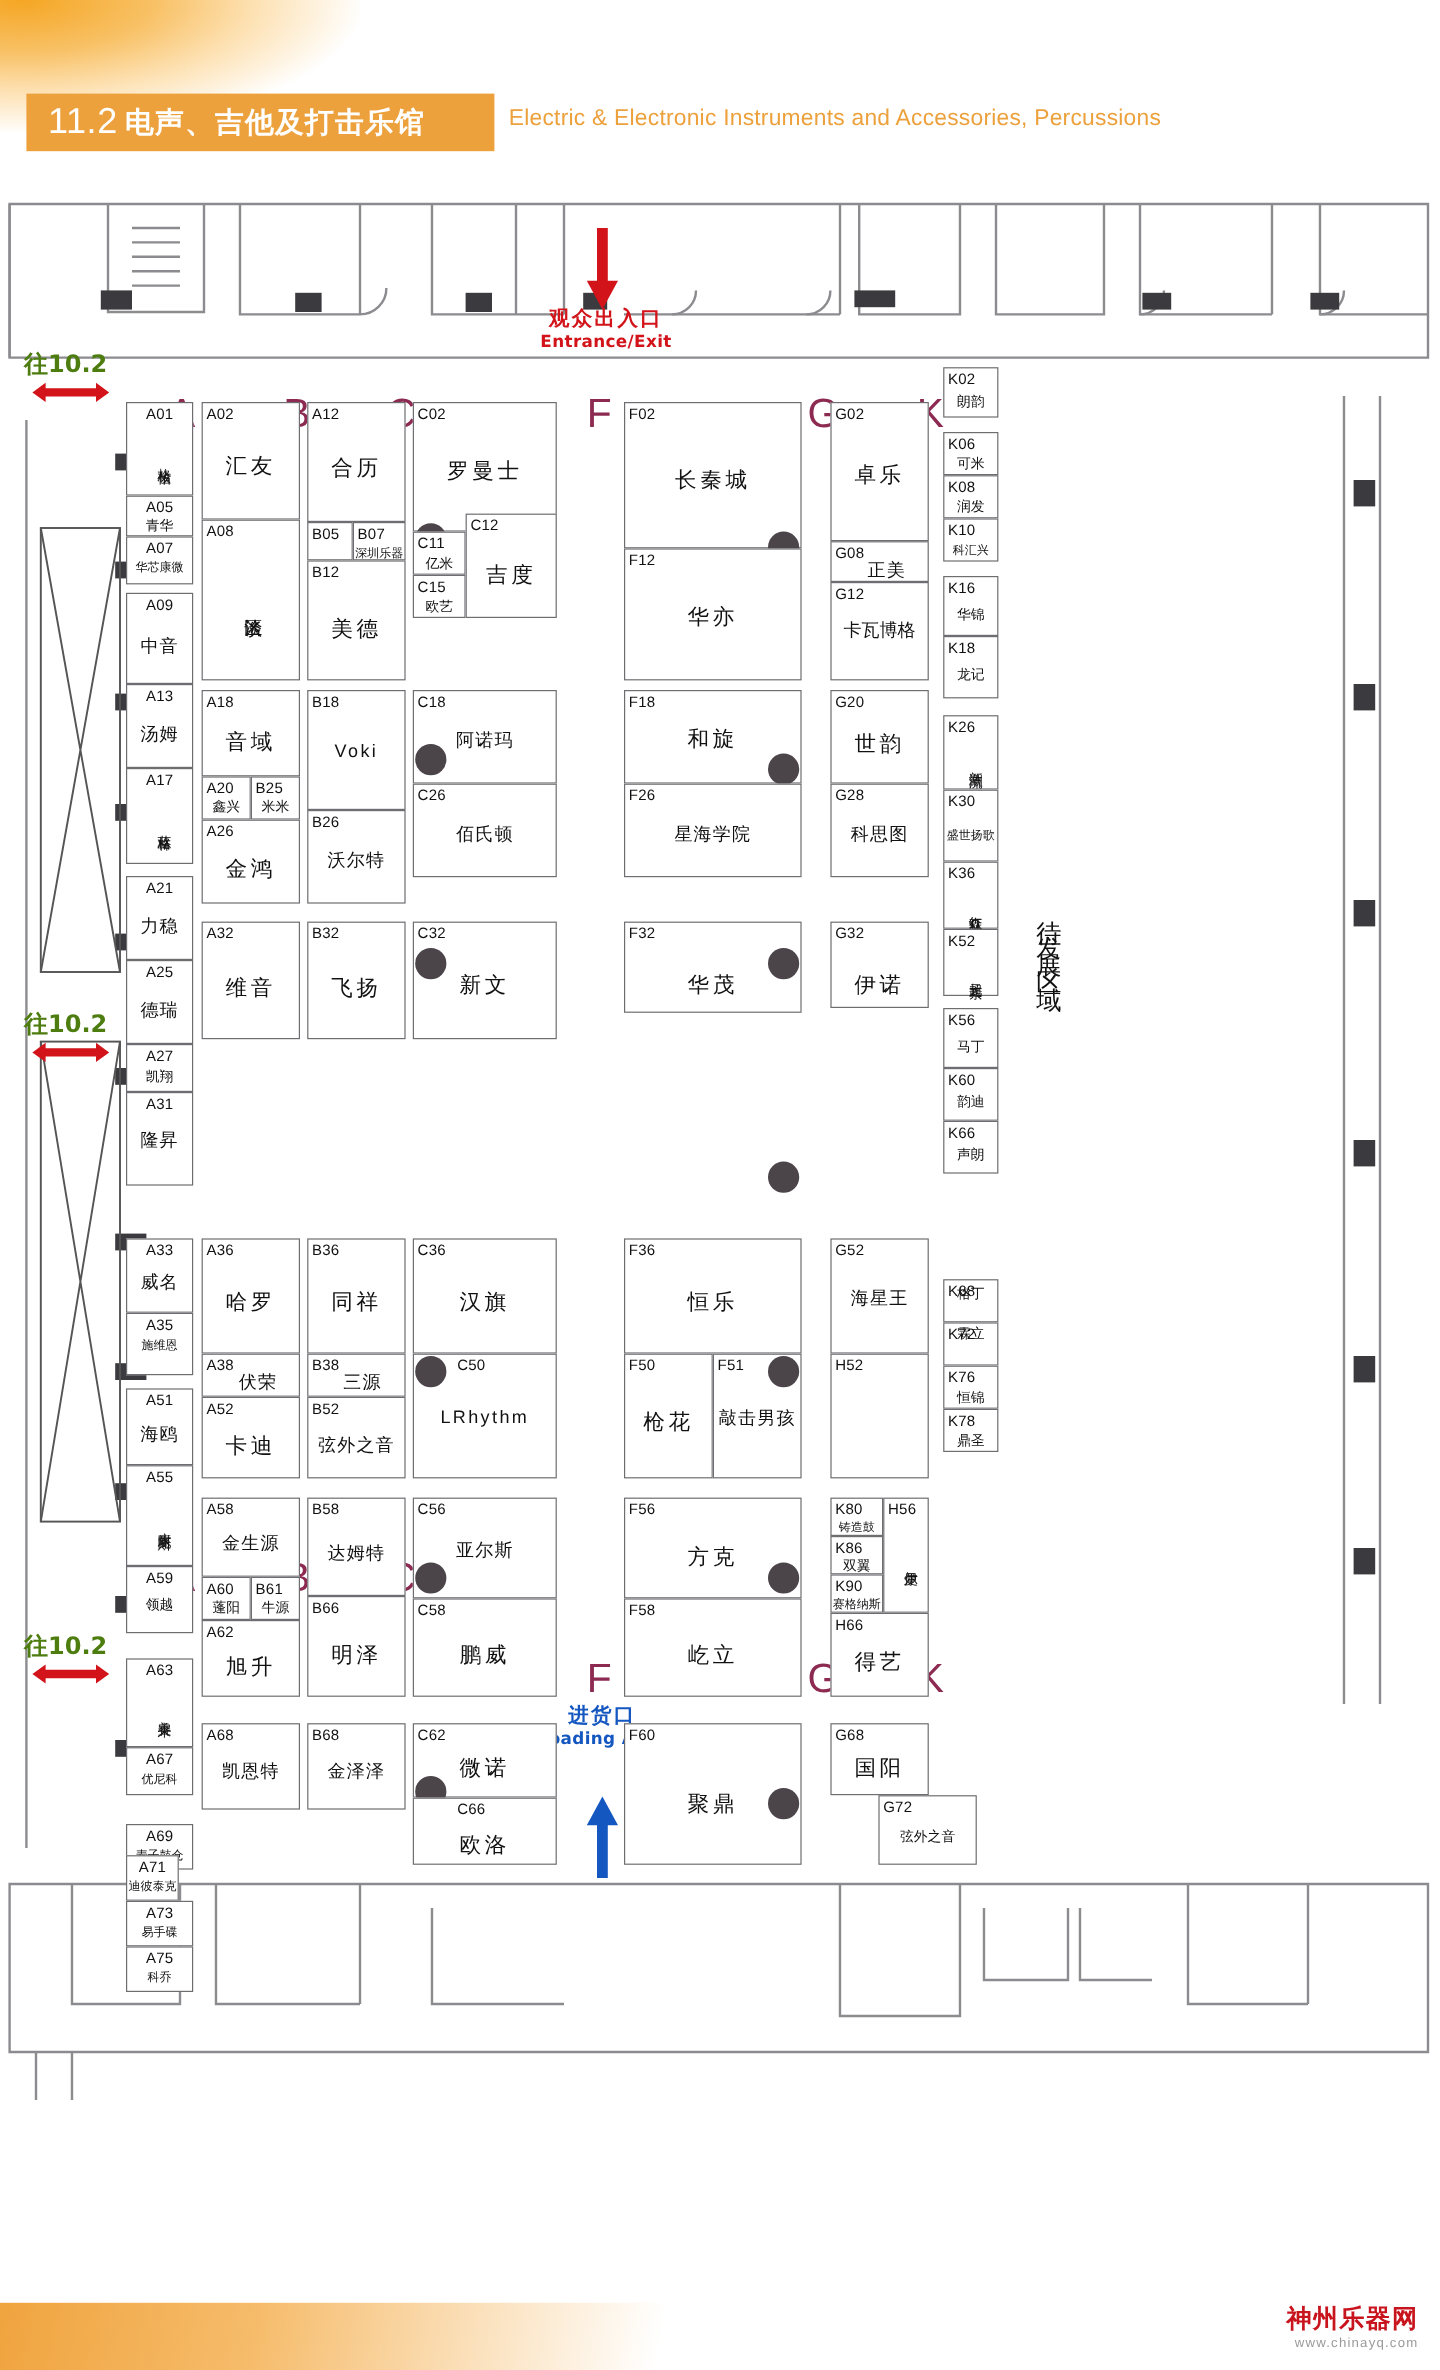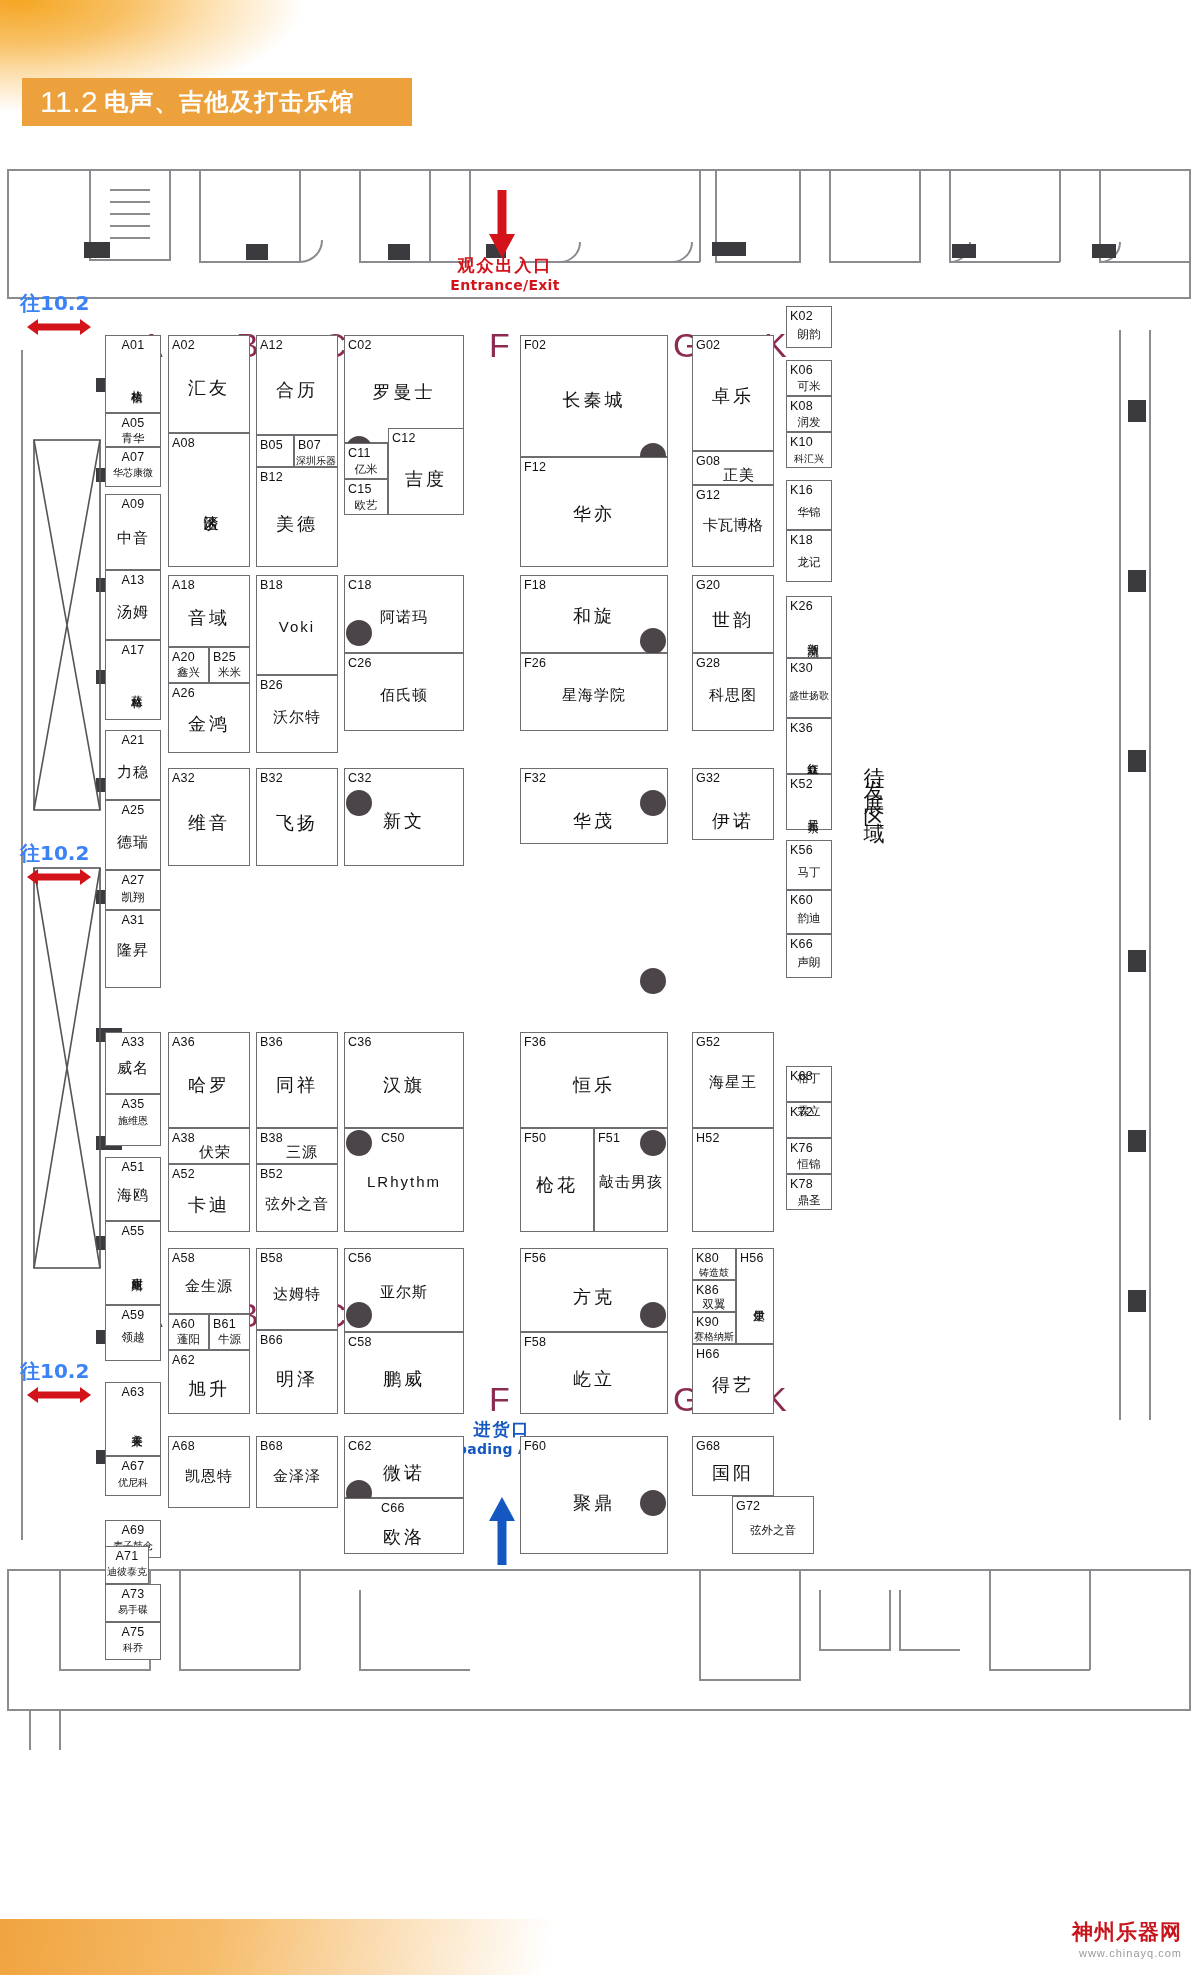--- a/index.html
+++ b/index.html
@@ -53,21 +53,21 @@
   .dot {
     position:absolute; width:26px; height:26px; border-radius:50%;
     background:#4b4549;
   }
   .aisle {
     position:absolute; font-size:34px; color:#8c2a52;
     font-family:"Liberation Sans",sans-serif; font-weight:400; line-height:1;
   }
   
   .w102 {
-    position:absolute; color:#3b82f6; font-size:20px; font-weight:700;
+    position:absolute; color:#4d7c0f; font-size:20px; font-weight:700;
     font-family:"DejaVu Sans","Liberation Sans",sans-serif;
   }
   .redarrow { position:absolute; }
   #entrance-label {
     position:absolute; text-align:center; color:#d2131a;
     font-family:"DejaVu Sans","Liberation Sans",sans-serif;
   }
   #entrance-label .cn { font-size:17px; font-weight:700; letter-spacing:2px; }
   #entrance-label .en { font-size:14px; font-weight:700; letter-spacing:0.3px; }
   #loading-label { position:absolute; text-align:center; color:#1557c0;
@@ -93,20 +93,21 @@
 </style>
 </head>
 <body>
 
 <div id="header-band">
   <div id="corner-glow"></div>
   <div id="title-bar">
     <span id="hall-num">11.2</span>
     <span id="hall-name-cn">电声、吉他及打击乐馆</span>
   </div>
+  <div id="hall-name-en">Electric &amp; Electronic Instruments and Accessories, Percussions</div>
 </div>
 
 <div id="plan">
 
   <svg class="arch" viewBox="0 0 1200 1680">
     <g fill="none" stroke="#8c8c90" stroke-width="2">
 
       <path d="M8 20 L1190 20 L1190 148 L8 148 Z"></path>
       <path d="M8 20 L8 148"></path>
       <path d="M90 20 L90 110 L170 110 L170 20"></path>

